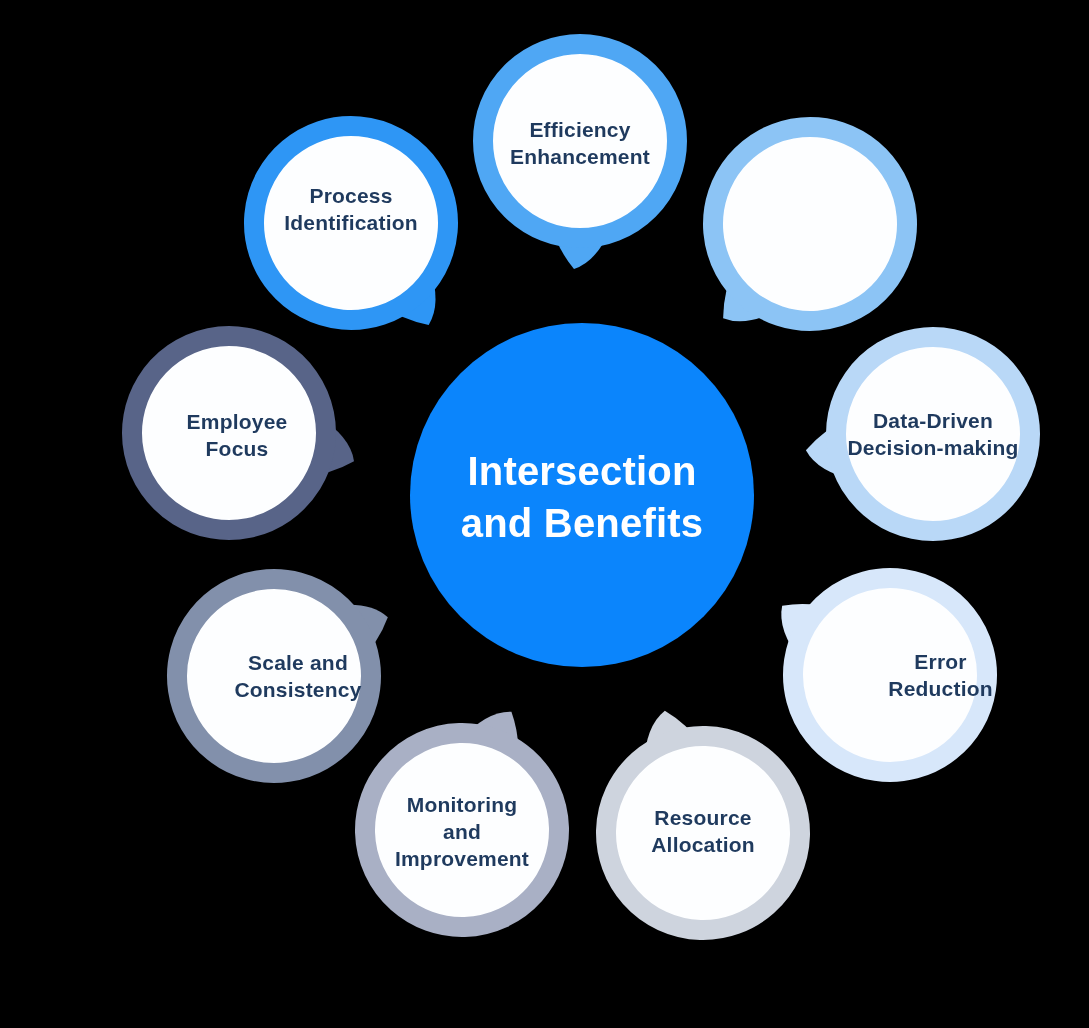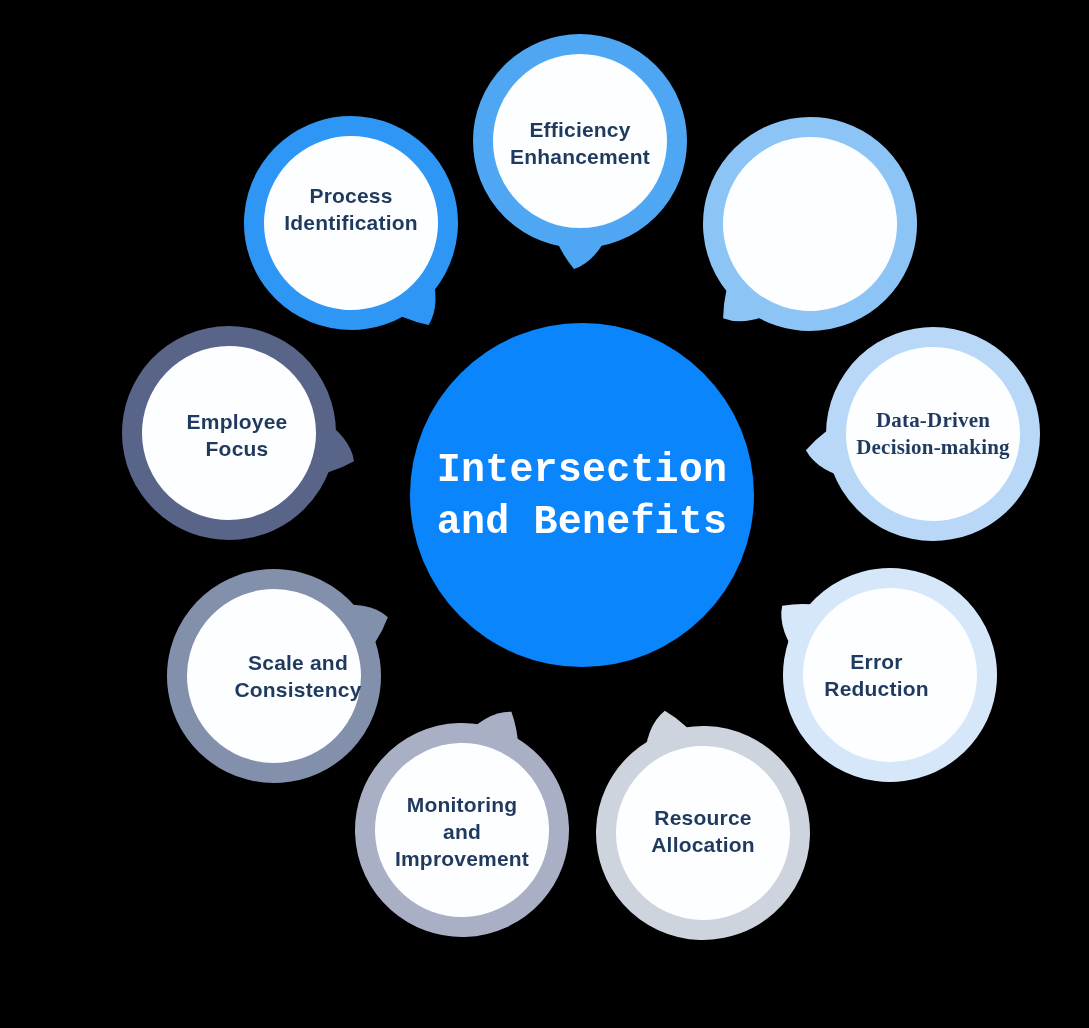--- a/index.html
+++ b/index.html
@@ -85,28 +85,28 @@
       <path d="M 84 -32 Q 120 -18 128 6 Q 106 24 84 28 Z" fill="#586488"></path>
       <circle r="97" class="ring" stroke="#586488"></circle>
     </g>
 
     <g transform="translate(351,223) rotate(50)">
       <path d="M 84 -32 Q 120 -18 128 6 Q 106 24 84 28 Z" fill="#2e96f5"></path>
       <circle r="97" class="ring" stroke="#2e96f5"></circle>
     </g>
   </svg>
 
-  <div class="label center-label" style="left:582px; top:497px;font-family:Liberation Mono, monospace;">Intersection
+  <div class="label center-label" style="left:582px; top:497px;">Intersection
 and Benefits</div>
 
   <div class="label" style="left:580px; top:143px;">Efficiency
 Enhancement</div>
-  <div class="label" style="left:933px; top:434px;font-family:Liberation Serif, serif;">Data-Driven
+  <div class="label" style="left:933px; top:434px;">Data-Driven
 Decision-making</div>
-  <div class="label" style="left:872px; top:675px;padding-left:9px;">Error
+  <div class="label" style="left:936px; top:675px;padding-left:9px;">Error
 Reduction</div>
   <div class="label" style="left:703px; top:831px;">Resource
 Allocation</div>
   <div class="label" style="left:462px; top:831px;">Monitoring
 and
 Improvement</div>
   <div class="label" style="left:274px; top:676px;padding-left:48px;">Scale and
 Consistency</div>
   <div class="label" style="left:237px; top:435px;">Employee
 Focus</div>

